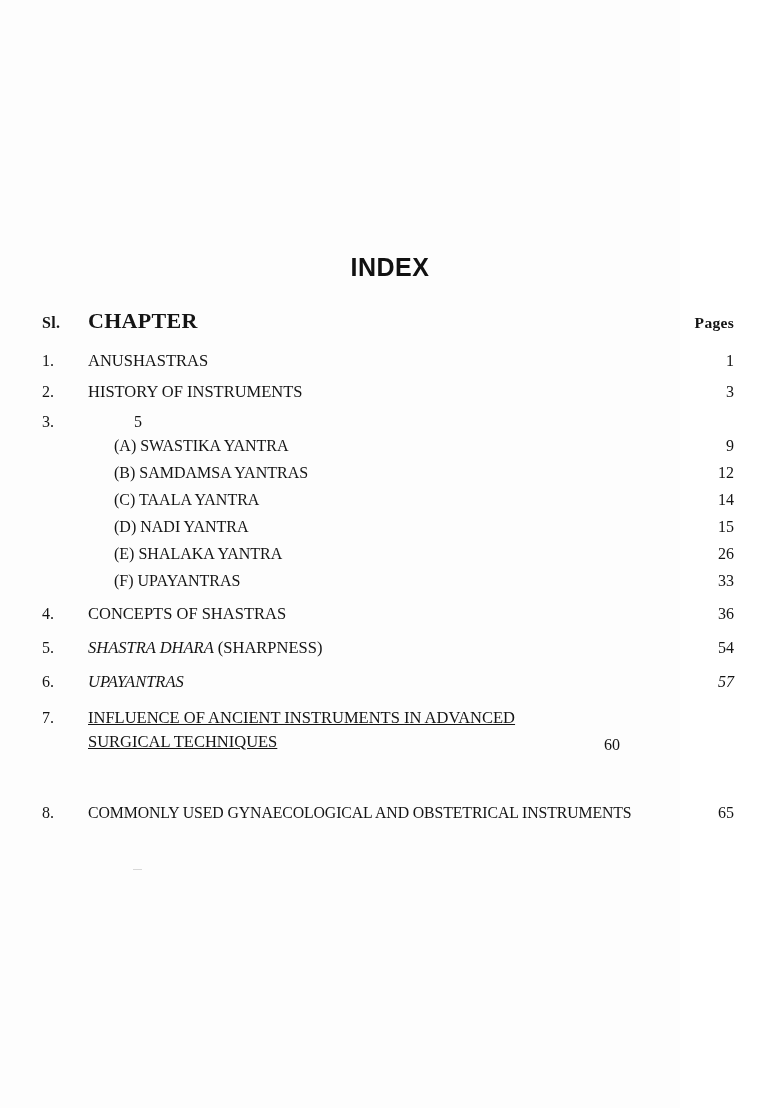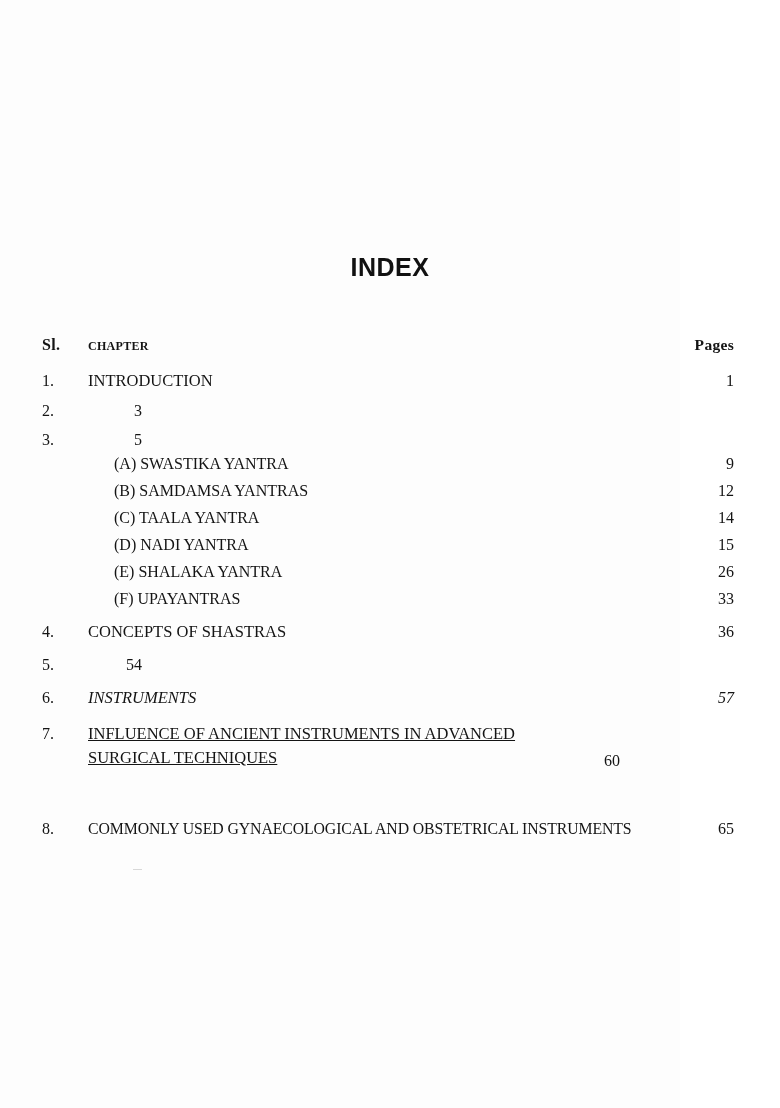--- a/index.html
+++ b/index.html
@@ -59,29 +59,28 @@
   .col-page {
     width: 54px;
     flex: 0 0 54px;
     text-align: right;
     font-size: 16px;
   }
   .header-row {
     font-weight: bold;
     font-size: 16px;
     margin-bottom: 17px;
-    margin-top: 28px;
   }
   .header-row .col-sl,
   .header-row .col-chapter,
   .header-row .col-page {
     font-weight: bold;
     letter-spacing: 0.3px;
   }
-  .header-row .col-chapter { font-size: 12px; }
+  .header-row .col-chapter { font-size: 22px; }
   .header-row .col-page { font-size: 15.5px; }
   .sub-row .col-chapter {
     padding-left: 26px;
     font-size: 16px;
   }
   .sub-row { margin-bottom: 9px; justify-content: space-between; }
   .italic { font-style: italic; }
   .row.tight { margin-bottom: 6px; }
   .row.loose { margin-bottom: 14px; }
   .multiline .col-chapter {
@@ -114,26 +113,27 @@
   <div class="toc">
 
     <div class="row header-row">
       <div class="col-sl">Sl.</div>
       <div class="col-chapter">CHAPTER</div>
       <div class="col-page">Pages</div>
     </div>
 
     <div class="row">
       <div class="col-sl">1.</div>
-      <div class="col-chapter">INTRODUCTION</div>
+      <div class="col-chapter">ANUSHASTRAS</div>
       <div class="col-page">1</div>
     </div>
 
     <div class="row">
       <div class="col-sl">2.</div>
+      <div class="col-chapter"> HISTORY OF INSTRUMENTS</div>
       <div class="col-page">3</div>
     </div>
 
     <div class="row tight">
       <div class="col-sl">3.</div>
       <div class="col-page">5</div>
     </div>
 
     <div class="row sub-row">
       <div class="col-sl"></div>
@@ -172,26 +172,27 @@
     </div>
 
     <div class="row loose">
       <div class="col-sl">4.</div>
       <div class="col-chapter">CONCEPTS OF SHASTRAS</div>
       <div class="col-page">36</div>
     </div>
 
     <div class="row loose">
       <div class="col-sl">5.</div>
+      <div class="col-chapter"><span class="italic">SHASTRA DHARA</span><span> (SHARPNESS)</span></div>
       <div class="col-page">54</div>
     </div>
 
     <div class="row loose">
       <div class="col-sl">6.</div>
-      <div class="col-chapter"><span class="italic">INSTRUMENTS</span><span></span></div>
+      <div class="col-chapter"><span class="italic">UPAYANTRAS</span><span></span></div>
       <div class="col-page italic">57</div>
     </div>
 
     <div class="row loose multiline">
       <div class="col-sl">7.</div>
       <div class="col-chapter" style="max-width:470px;text-decoration:underline;">INFLUENCE OF ANCIENT INSTRUMENTS IN ADVANCED SURGICAL TECHNIQUES</div>
       <div class="col-page">60</div>
     </div>
 
     <div class="row wide-chapter">

